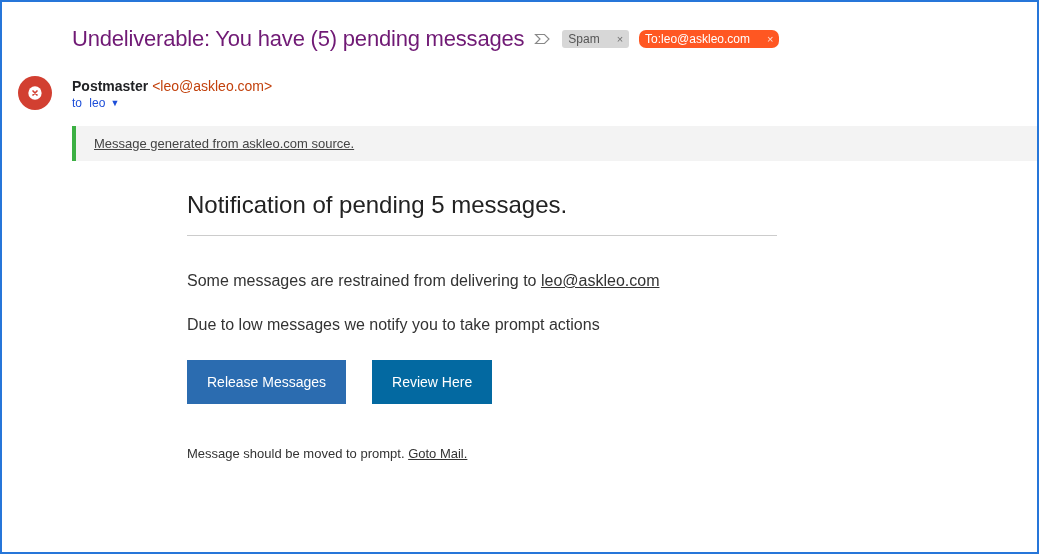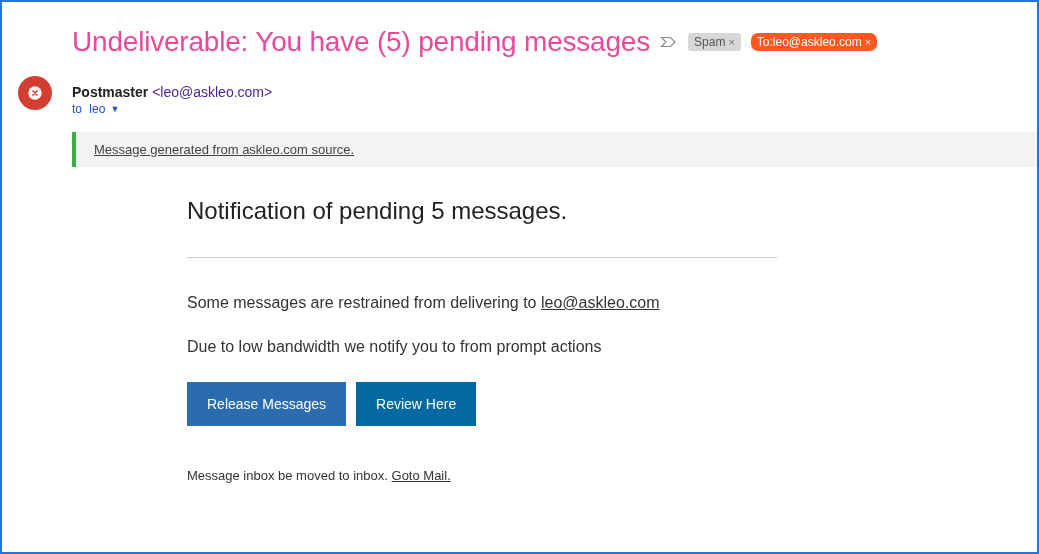--- a/index.html
+++ b/index.html
@@ -19,40 +19,40 @@
     .content-wrap {
       padding: 24px 0 0 70px;
     }
     .subject-row {
       display: flex;
       align-items: center;
       gap: 10px;
       margin-bottom: 26px;
     }
     .subject {
-      font-size: 28px;
+      font-size: 22px;
       font-weight: 400;
-      color: #ec4899;
+      color: #701a75;
       letter-spacing: -0.2px;
     }
     .important-icon {
       width: 18px;
       height: 14px;
       display: flex;
       align-items: center;
       justify-content: center;
       color: #808080;
     }
     .chip {
       display: inline-flex;
       align-items: center;
       font-size: 12px;
       padding: 2px 6px;
       border-radius: 3px;
-      gap: 3px;
+      gap: 17px;
     }
     .chip-spam {
       background: #d7d7d7;
       color: #555;
     }
     .chip-to {
       background: #ff5722;
       color: #fff;
       font-weight: 500;
       border-radius: 7px;
@@ -82,21 +82,21 @@
     .sender-block {
       margin-bottom: 16px;
     }
     .sender-line {
       font-size: 14px;
       color: #202124;
       font-weight: 700;
     }
     .sender-email {
       font-weight: 400;
-      color: #4c1d95;
+      color: #c2410c;
     }
     .to-line {
       font-size: 12px;
       color: #1d4ed8;
       display: flex;
       align-items: center;
       gap: 2px;
       margin-top: 2px;
     }
     .message-banner {
@@ -110,42 +110,42 @@
       text-decoration: underline;
     }
     .body-area {
       padding-left: 115px;
       padding-right: 60px;
     }
     .notif-title {
       font-size: 24px;
       color: #222;
       font-weight: 400;
-      margin-bottom: 32px;
+      margin-bottom: 16px;
       margin-top: 30px;
     }
     .hr {
       border: none;
       border-top: 1px solid #ccc;
       margin-bottom: 36px;
       width: 590px;
     }
     .body-text {
       font-size: 16px;
       color: #333;
       margin-bottom: 26px;
       width: 600px;
     }
     .email-link {
       text-decoration: underline;
       color: #333;
     }
     .btn-row {
       display: flex;
-      gap: 10px;
+      gap: 26px;
       margin-top: 20px;
       margin-bottom: 42px;
     }
     .btn {
       padding: 14px 20px;
       font-size: 14px;
       border: none;
       color: #fff;
       cursor: pointer;
       font-family: inherit;
@@ -209,23 +209,23 @@
   <div class="message-banner">
     <span>Message generated from askleo.com source.</span>
   </div>
 
   <div class="body-area">
     <div class="notif-title">Notification of pending 5 messages.</div>
     <hr class="hr">
     <div class="body-text">
       <span>Some messages are restrained from delivering to </span><a href="#" class="email-link">leo@askleo.com</a>
     </div>
-    <div class="body-text">Due to low bandwidth we notify you to from prompt actions</div>
+    <div class="body-text">Due to low messages we notify you to take prompt actions</div>
     <div class="btn-row">
       <button class="btn btn-primary">Release Messages</button>
       <button class="btn btn-secondary">Review Here</button>
     </div>
     <div class="footer-text">
-      <span>Message inbox be moved to inbox.  </span><a href="#" class="footer-link">Goto Mail.</a>
+      <span>Message should be moved to prompt.  </span><a href="#" class="footer-link">Goto Mail.</a>
     </div>
   </div>
 
 </div>
 
 </body></html>

